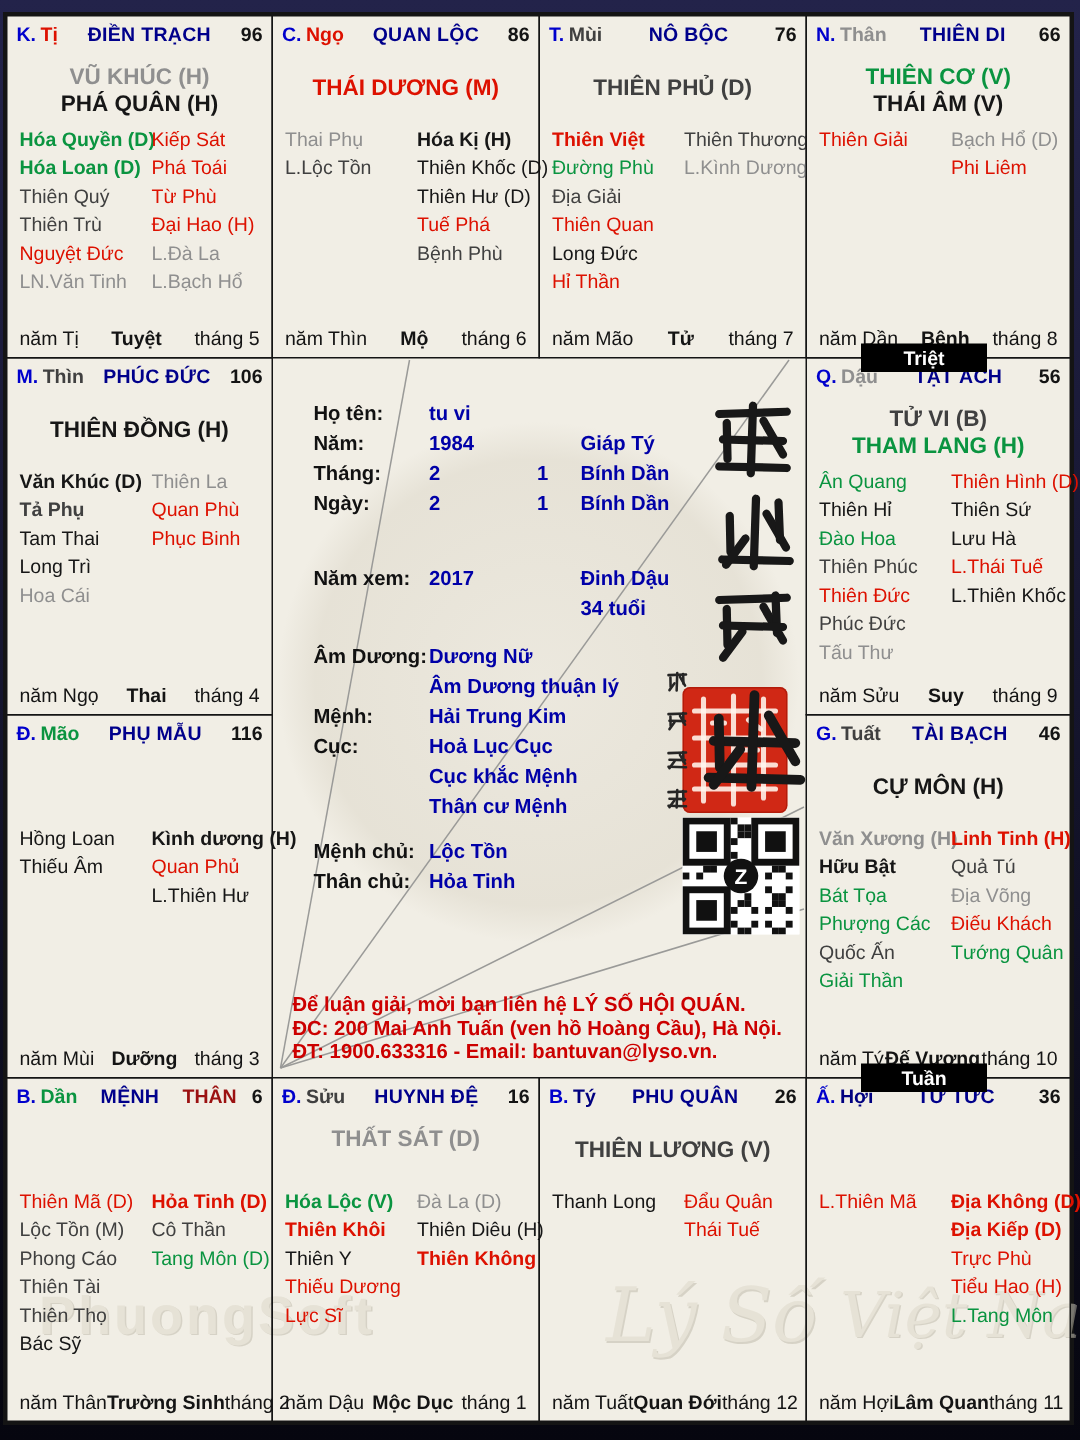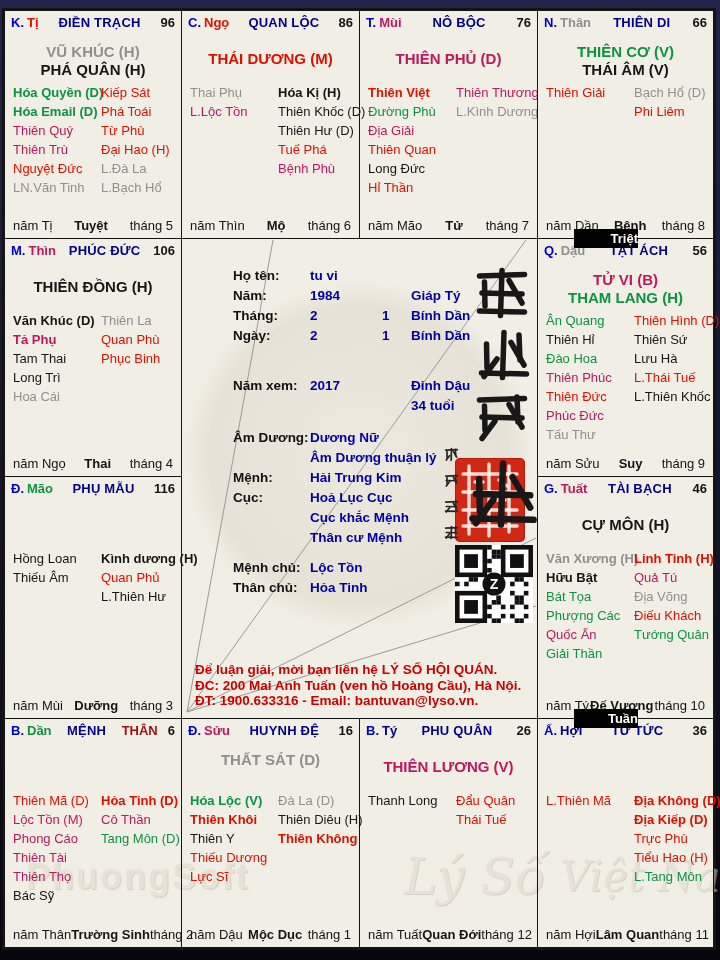--- a/index.html
+++ b/index.html
@@ -22,39 +22,39 @@
   .p-main{position:absolute;top:32px;left:0;right:0;text-align:center;
           font-weight:bold;font-size:15px;line-height:18px;white-space:nowrap;}
   .p-main.single{top:39px;}
   .p-cols{position:absolute;top:72px;left:8px;right:2px;font-size:13px;line-height:19px;}
   .colL{position:absolute;left:0;top:0;width:88px;white-space:nowrap;}
   .colR{position:absolute;left:88px;top:0;white-space:nowrap;}
   .p-foot{position:absolute;bottom:5px;left:8px;right:8px;display:flex;
           font-size:13px;color:#141414;white-space:nowrap;}
   .f-stage{flex:1;text-align:center;font-weight:bold;}
   .b{font-weight:bold;}
-  .c-red{color:#dd1100}.c-orange{color:#be185d}.c-green{color:#0a9440}
+  .c-red{color:#dd1100}.c-orange{color:#404040}.c-green{color:#0a9440}
   .c-gray{color:#8f8f8f}.c-black{color:#161616}.c-navy{color:#000080}
   .center{position:absolute;z-index:1;}
   .lines{position:absolute;left:0;top:0;z-index:0;}
   .info-row{position:absolute;left:0;right:0;height:20px;font-size:13.5px;
-            font-weight:bold;white-space:nowrap;z-index:2;margin-left:24px;}
+            font-weight:bold;white-space:nowrap;z-index:2;}
   .i-lab{position:absolute;left:28px;color:#111;}
   .i-a{position:absolute;left:105px;color:#0000a8;}
   .i-b{position:absolute;left:177px;color:#0000a8;}
   .i-c{position:absolute;left:206px;color:#0000a8;}
   .contact{position:absolute;left:14px;top:424px;font-size:13.5px;font-weight:bold;
            color:#cc0000;line-height:15.5px;white-space:nowrap;z-index:2;}
   .seal{position:absolute;left:274px;top:220px;width:70px;height:84px;background:#d02815;
         border-radius:5px;z-index:2;box-shadow:0 0 0 1px rgba(160,20,5,.6) inset;}
   .callig{position:absolute;left:284px;top:28px;z-index:3;}
   .company{position:absolute;left:262px;top:208px;z-index:3;}
   .qr{position:absolute;left:274px;top:307px;width:78px;height:78px;z-index:3;background:#fff;}
   .badge{position:absolute;background:#000;color:#fff;font-weight:bold;font-size:13px;
-         text-align:right;width:64px;height:19px;line-height:19px;z-index:6;}
+         text-align:center;width:84px;height:19px;line-height:19px;z-index:6;}
   .badge.triet{left:570px;top:219px;}
   .badge.tuan{left:570px;top:699px;}
   .wm{position:absolute;z-index:0;color:#dcd7c9;text-shadow:1px 1px 0 #bdb8a8;
       opacity:.5;white-space:nowrap;}
   .wm1{left:22px;top:846px;font-size:36px;font-weight:bold;letter-spacing:2px;}
   .wm2{left:400px;top:838px;font-size:50px;font-style:italic;
        font-family:"DejaVu Serif",serif;}
   .wm3{left:556px;top:842px;font-size:42px;font-style:italic;
        font-family:"DejaVu Serif",serif;}
 </style>
@@ -75,21 +75,21 @@
           <span class="p-name">ĐIỀN TRẠCH</span>
           <span class="p-num">96</span>
         </div>
         <div class="p-main">
           <div class="c-gray">VŨ KHÚC (H)</div>
           <div class="c-black">PHÁ QUÂN (H)</div>
         </div>
         <div class="p-cols">
           <div class="colL">
             <div class="c-green b">Hóa Quyền (D)</div>
-            <div class="c-green b">Hóa Email (D)</div>
+            <div class="c-green b">Hóa Loan (D)</div>
             <div class="c-orange">Thiên Quý</div>
             <div class="c-orange">Thiên Trù</div>
             <div class="c-red">Nguyệt Đức</div>
             <div class="c-gray">LN.Văn Tinh</div>
           </div>
           <div class="colR">
             <div class="c-red">Kiếp Sát</div>
             <div class="c-red">Phá Toái</div>
             <div class="c-red">Từ Phù</div>
             <div class="c-red">Đại Hao (H)</div>

